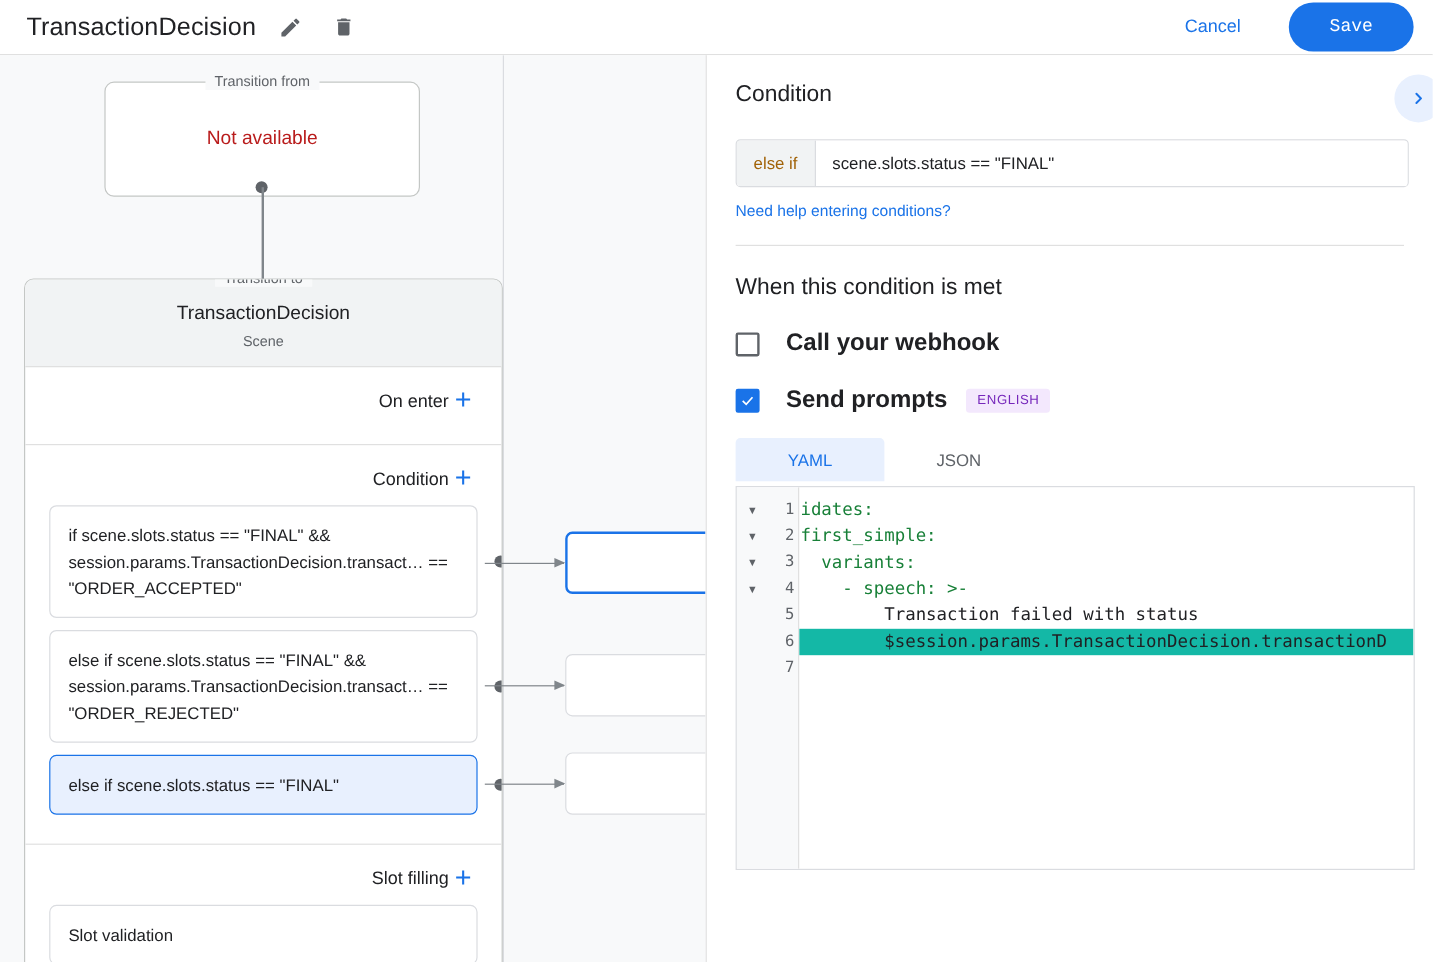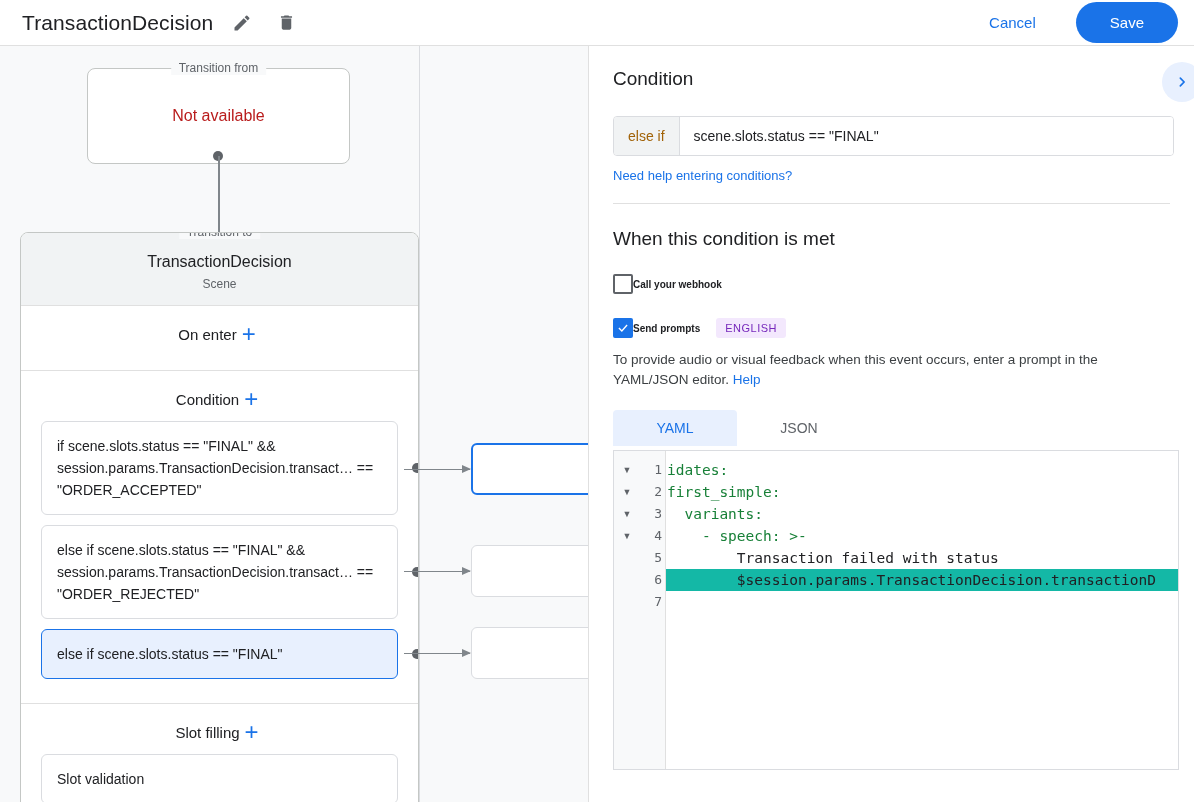--- a/index.html
+++ b/index.html
@@ -34,21 +34,21 @@
     padding-right: 16px;
   }
   .btn-cancel {
     font-size: 15px; color: #1a73e8; background: transparent; border: none;
     padding: 10px 14px; border-radius: 4px; cursor: pointer;
     font-family: "Liberation Sans", sans-serif;
   }
   .btn-save {
     font-size: 15px; color: #ffffff; background: #1a73e8; border: none;
     padding: 0 34px; height: 41px; border-radius: 22px; cursor: pointer;
-    font-family: Liberation Sans, sans-serif;
+    font-family: Liberation Mono, monospace;
   }
 
   
   .canvas {
     position: absolute; top: 46px; left: 0; width: 588px; height: 756px;
     background: #f8f9fa; overflow: hidden;
   }
   .graph-col-line {
     position: absolute; left: 419px; top: 0; width: 1px; height: 756px;
     background: #dadce0;
@@ -99,21 +99,21 @@
     position: absolute; top: -8px; left: 50%; transform: translateX(-50%);
     background: #f8f9fa; padding: 0 8px;
     font-size: 12px; color: #5f6368;
   }
   .scene-title { font-size: 16px; color: #202124; }
   .scene-sub { font-size: 12px; color: #5f6368; margin-top: 6px; }
 
   .section { border-bottom: 1px solid #e0e0e0; padding: 0 0 14px; }
   .section:last-child { border-bottom: none; }
   .section-head {
-    display: flex; align-items: center; justify-content: center;
+    display: flex; align-items: center; justify-content: flex-end;
     padding: 16px 20px 10px;
   }
   .section-title { font-size: 15px; color: #202124; }
   .plus {
     color: #1a73e8; font-size: 24px; line-height: 1; cursor: pointer;
     width: 24px; text-align: center; font-weight: 300;
   }
   .cond-item {
     margin: 0 20px 10px; padding: 13px 15px;
     border: 1px solid #dadce0; border-radius: 6px; background: #fff;
@@ -184,21 +184,21 @@
   .check-row { display: flex; align-items: center; margin-top: 24px; }
   .cbox {
     width: 20px; height: 20px; border: 2px solid #5f6368; border-radius: 2px;
     background: #fff; cursor: pointer; flex: none;
   }
   .cbox.checked {
     background: #1a73e8; border-color: #1a73e8;
     display: flex; align-items: center; justify-content: center;
   }
   .cbox.checked svg { fill: none; stroke: #fff; stroke-width: 2.4; }
-  .check-label { font-size: 10px; color: #202124; }
+  .check-label { margin-left: 22px; font-size: 20px; color: #202124; }
   .check-label.bold { font-weight: bold; }
   .lang-badge {
     margin-left: 16px; background: #f3e8fd; color: #7627bb;
     font-size: 11px; letter-spacing: .5px; padding: 4px 9px; border-radius: 3px;
   }
   .desc {
     margin-top: 12px; font-size: 13.5px; color: #3c4043; line-height: 20px;
     max-width: 556px;
   }
   .desc a { color: #1a73e8; text-decoration: none; cursor: pointer; }
@@ -363,23 +363,20 @@
       <div class="check-row">
         <div class="cbox checked">
           <svg width="14" height="14" viewBox="0 0 24 24">
               <polyline points="5,12 10,17 19,7"></polyline>
             </svg>
         </div>
         <div class="check-label bold">Send prompts</div>
         <div class="lang-badge">ENGLISH</div>
       </div>
 
-      <div class="desc">
-        <span>To provide audio or visual feedback when this event occurs, enter a prompt in the YAML/JSON editor. </span><a>Help</a>
-      </div>
 
       <div class="tabs">
         <div class="tab active">YAML</div>
         <div class="tab">JSON</div>
       </div>
 
       <div class="editor">
         <div class="fold-gutter">
           <div class="fold">▼</div>
           <div class="fold">▼</div>

